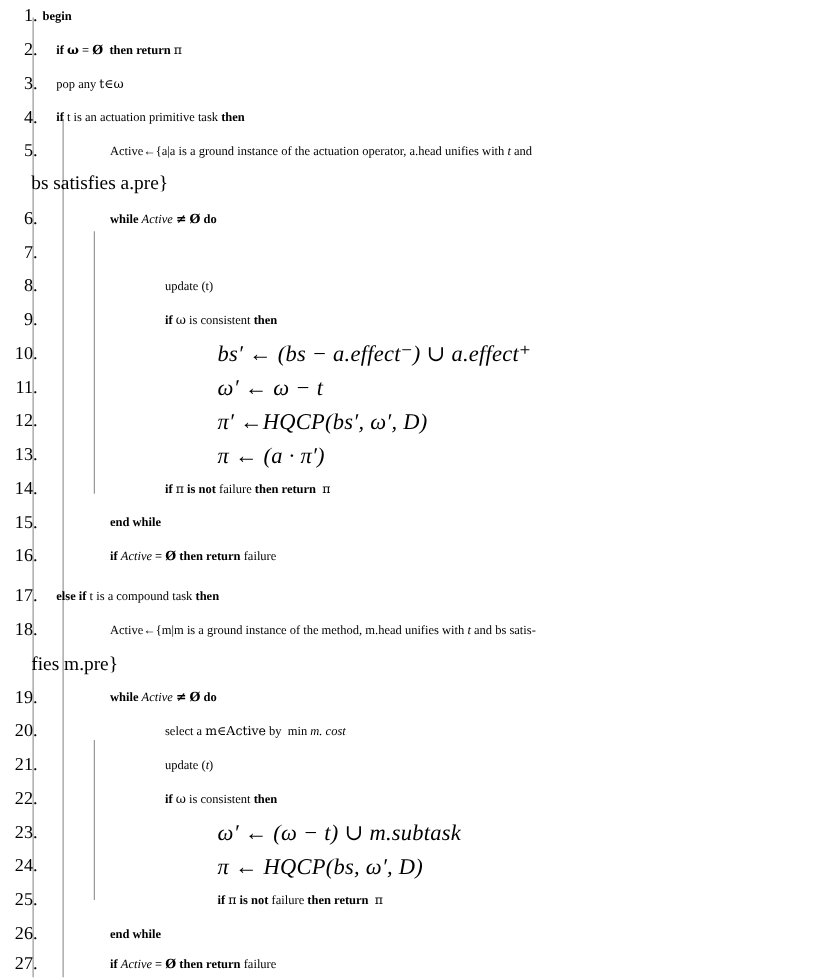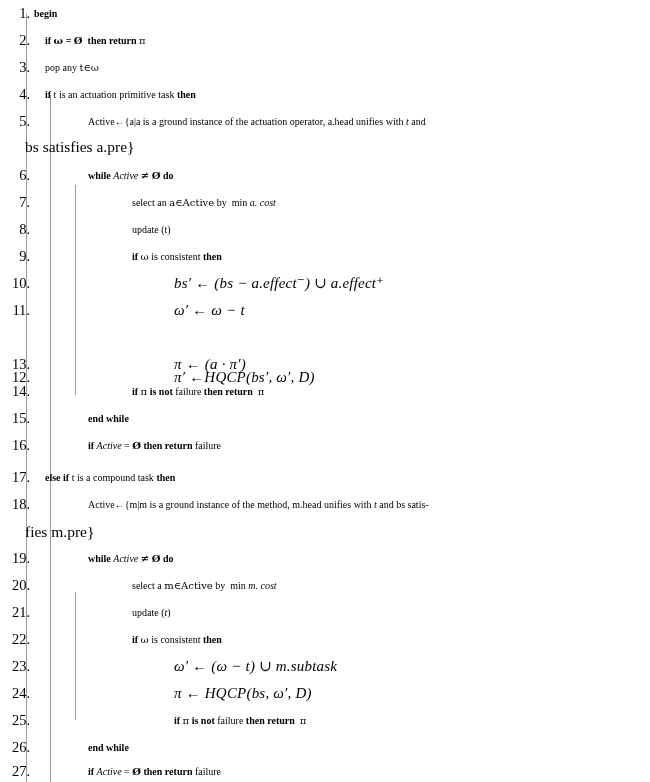--- a/index.html
+++ b/index.html
@@ -56,21 +56,21 @@
     line-height: 27px;
     font-size: 15.5px;
   }
   .wrapTxt { position: absolute; left: 25px; }
 
   b, .kw { font-weight: bold; }
   i, .var { font-style: italic; text-align: center; }
 
   .math {
     font-style: italic;
-    font-size: 15px;
+    font-size: 18px;
     letter-spacing: 0.2px;
   }
   .gk { font-style: normal; font-family: "DejaVu Serif", serif; }
 </style>
 </head>
 <body>
 
 <div id="algo">
 
   <div class="rail" style="left:26px; top:14px; height:768px;"></div>
@@ -106,21 +106,20 @@
     <span class="wrapTxt">bs satisfies a.pre}</span>
   </div>
 
   <div class="row" style="position:absolute; top:162px; left:0; width:650px;">
     <span class="num">6.</span>
     <span class="txt" style="left:88px;"><b>while</b> <i>Active</i> <b class="gk">≠</b> <b class="gk">Ø</b> <b>do</b></span>
   </div>
 
   <div class="row" style="position:absolute; top:189px; left:0; width:650px;">
     <span class="num">7.</span>
-    <span class="txt" style="left:132px;"><span>select an</span> <i class="gk">a∈Active</i> <span>by</span>&nbsp; <span>min</span> <i>a. cost</i></span>
   </div>
 
   <div class="row" style="position:absolute; top:216px; left:0; width:650px;">
     <span class="num">8.</span>
     <span class="txt" style="left:132px;"><span>update</span> <i style="font-style:normal;">(t)</i></span>
   </div>
 
   <div class="row" style="position:absolute; top:243px; left:0; width:650px;">
     <span class="num">9.</span>
     <span class="txt" style="left:132px;"><b>if</b> <span class="gk">ω</span> <span>is consistent</span> <b>then</b></span>
@@ -129,21 +128,21 @@
   <div class="row" style="position:absolute; top:270px; left:0; width:650px;">
     <span class="num">10.</span>
     <span class="txt math" style="left:174px;">bs′ ← (bs − a.effect⁻) ∪ a.effect⁺</span>
   </div>
 
   <div class="row" style="position:absolute; top:297px; left:0; width:650px;">
     <span class="num">11.</span>
     <span class="txt math" style="left:174px;">ω′ ← ω − t</span>
   </div>
 
-  <div class="row" style="position:absolute; top:324px; left:0; width:552px;margin-top:40px;">
+  <div class="row" style="position:absolute; top:324px; left:0; width:552px;">
     <span class="num">12.</span>
     <span class="txt math" style="left:174px;">π′ ←HQCP(bs′, ω′, D)</span>
   </div>
 
   <div class="row" style="position:absolute; top:351px; left:0; width:650px;">
     <span class="num">13.</span>
     <span class="txt math" style="left:174px;">π ← (a · π′)</span>
   </div>
 
   <div class="row" style="position:absolute; top:378px; left:0; width:650px;">

